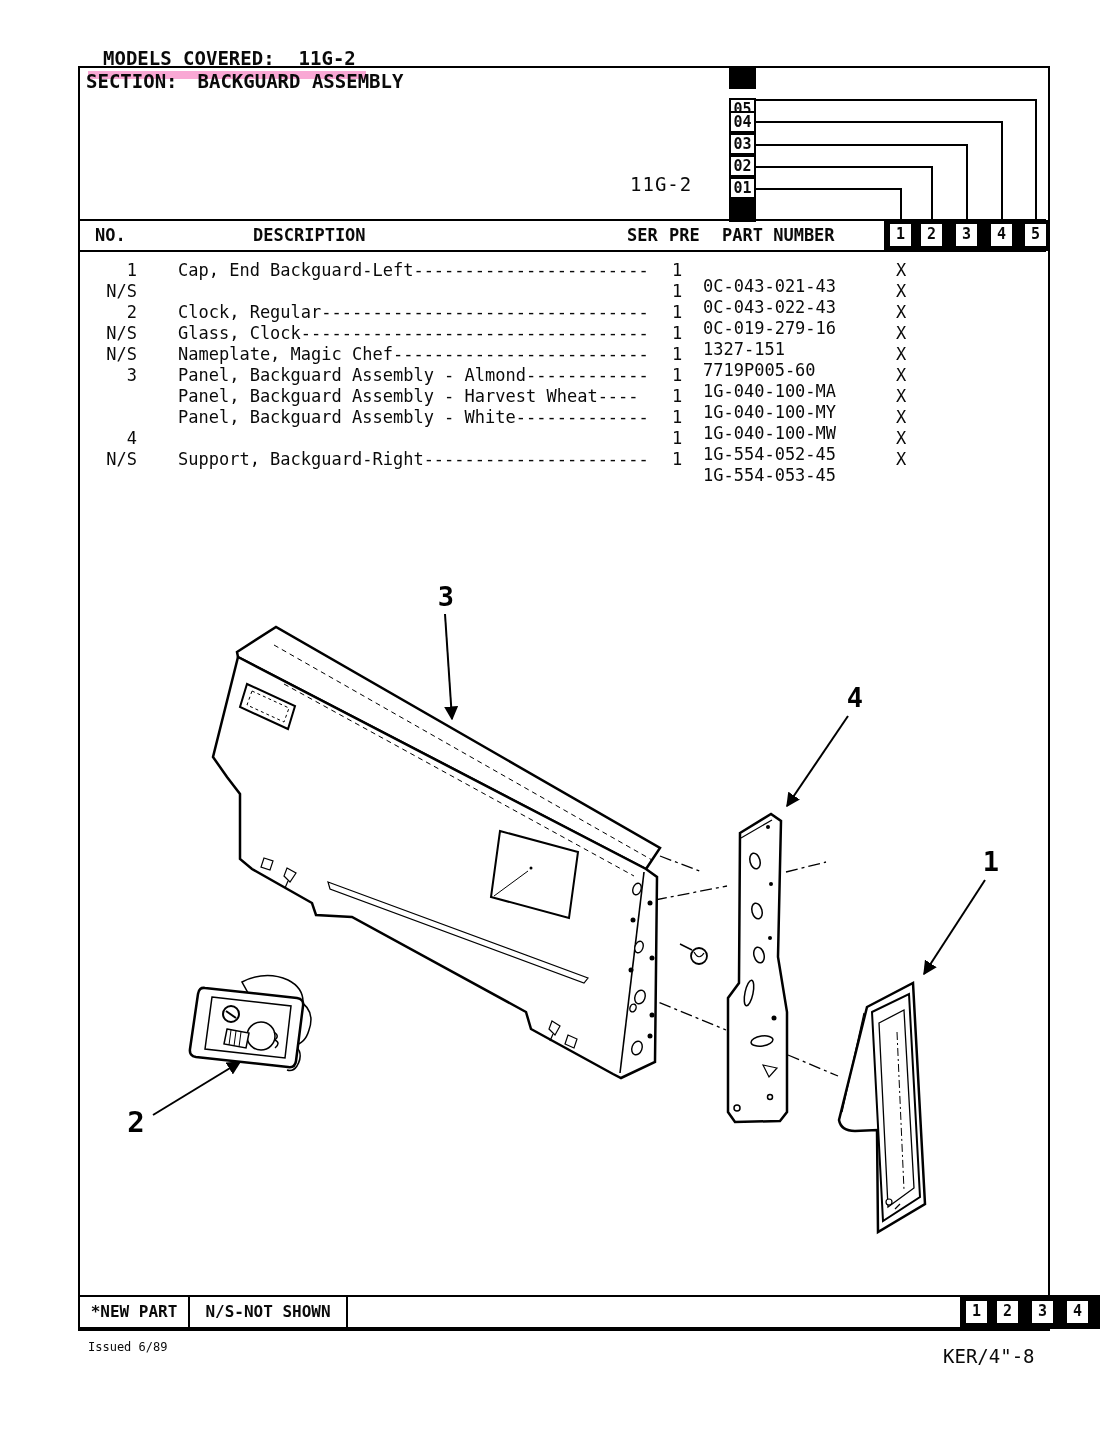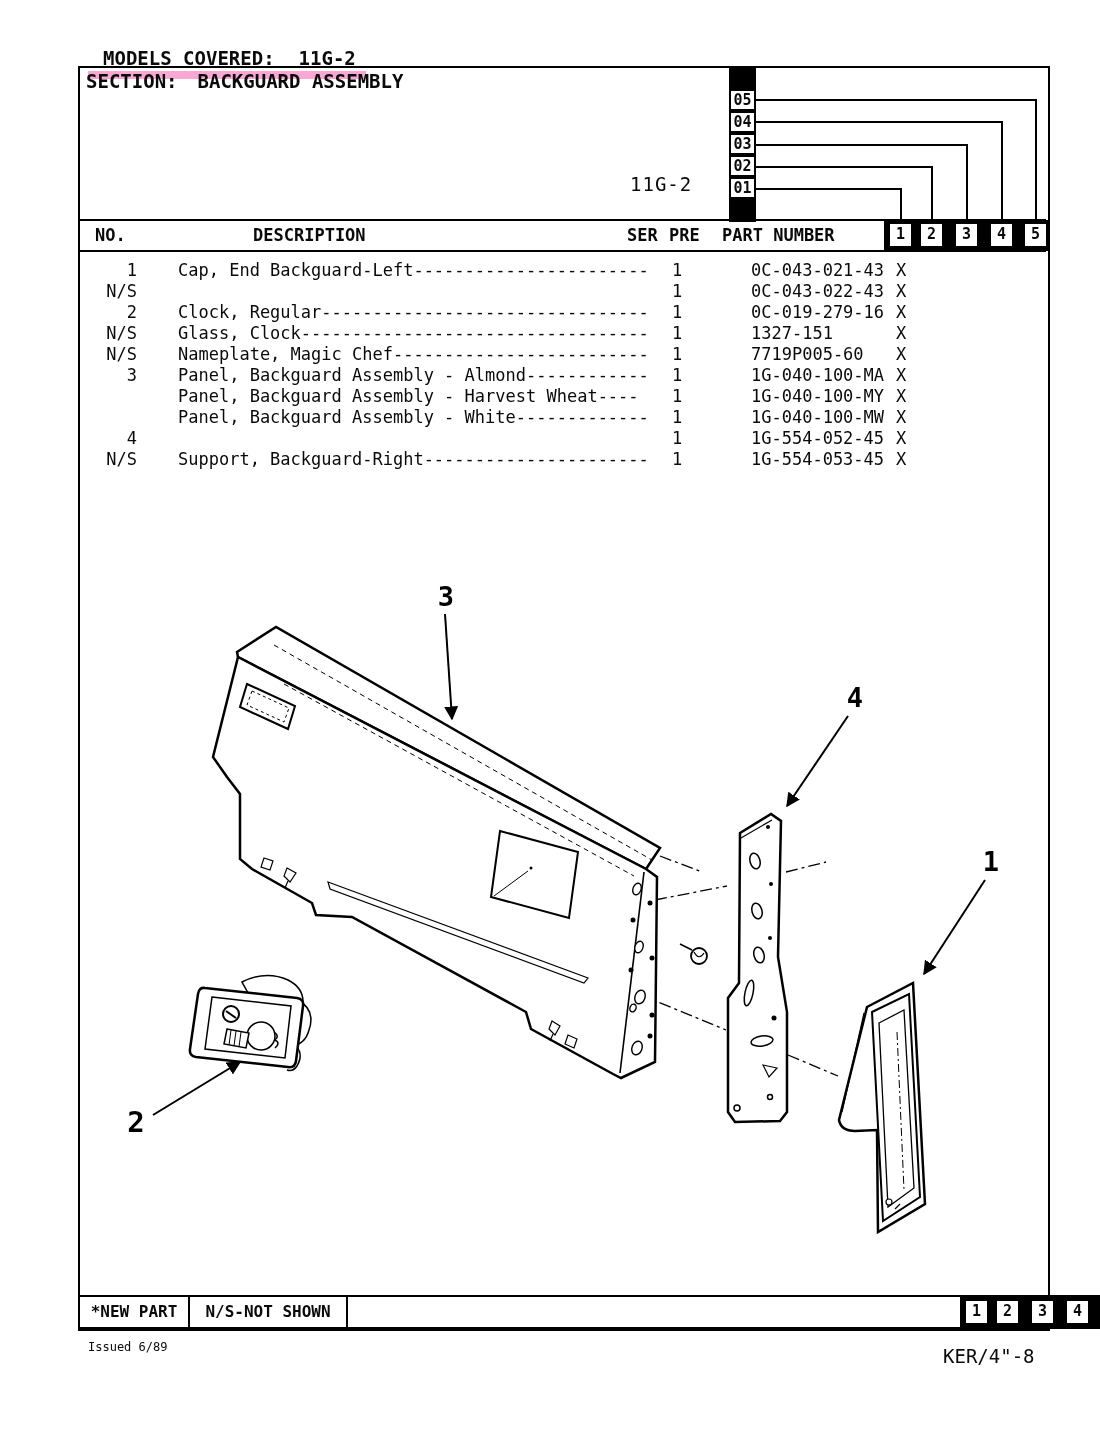--- a/index.html
+++ b/index.html
@@ -19,21 +19,21 @@
   .numstrip{position:absolute;left:884px;width:164px;height:31px;background:#000;}
   .numcell{position:absolute;top:3px;width:23px;height:24px;background:#fff;border:1px solid #000;
            box-sizing:border-box;text-align:center;font-size:15px;font-weight:bold;line-height:21px;}
   .hdr{position:absolute;top:225px;font-size:17px;font-weight:bold;white-space:pre;}
   .rows{position:absolute;left:95px;top:260px;width:920px;}
   .row{position:relative;height:21px;font-size:17px;white-space:pre;}
   .row span{position:absolute;top:0;}
   .c-no{left:0;width:42px;text-align:right;}
   .c-desc{left:83px;}
   .c-ser{left:570px;width:24px;text-align:center;}
-  .c-part{left:656px;}
+  .c-part{left:608px;margin-top:16px;}
   .c-x{left:799px;width:14px;text-align:center;}
   .legendrow{position:absolute;left:80px;top:1295px;width:1044px;height:34px;
              border-top:2px solid #000;border-bottom:2px solid #000;box-sizing:border-box;display:flex;}
   .legcell{border-right:2px solid #000;font-size:16px;font-weight:bold;text-align:center;
            line-height:30px;white-space:pre;}
   .legspacer{flex:1;}
   .legnums{position:relative;width:164px;height:30px;background:#000;}
   .legnums .numcell{top:3px;height:24px;}
   .footer-issued{position:absolute;left:88px;top:1340px;font-size:12px;}
   .footer-code{position:absolute;left:943px;top:1345px;font-size:19px;}
@@ -46,21 +46,21 @@
 <div class="page">
 
   <div class="models-line"><span>MODELS COVERED:</span><span class="gap"></span><span>11G-2</span></div>
 
   <div class="mainbox"></div>
 
   <div class="section-line"><span>SECTION:</span><span class="gap"></span><span>BACKGUARD ASSEMBLY</span></div>
 
   <div class="model-label">11G-2</div>
   <div class="ser-bar" style="top:66px;height:23px;"></div>
-  <div class="ser-box" style="top:89px;">05</div>
+  <div class="ser-box" style="top:98px;">05</div>
   <div class="ser-box" style="top:111px;">04</div>
   <div class="ser-box" style="top:133px;">03</div>
   <div class="ser-box" style="top:155px;">02</div>
   <div class="ser-box" style="top:177px;">01</div>
   <div class="ser-bar" style="top:199px;height:23px;"></div>
 
   <div class="hline" style="left:80px;top:219px;width:966px;"></div>
   <div class="hline" style="left:80px;top:250px;width:966px;"></div>
 
   <div class="hdr" style="left:95px;">NO.</div>

